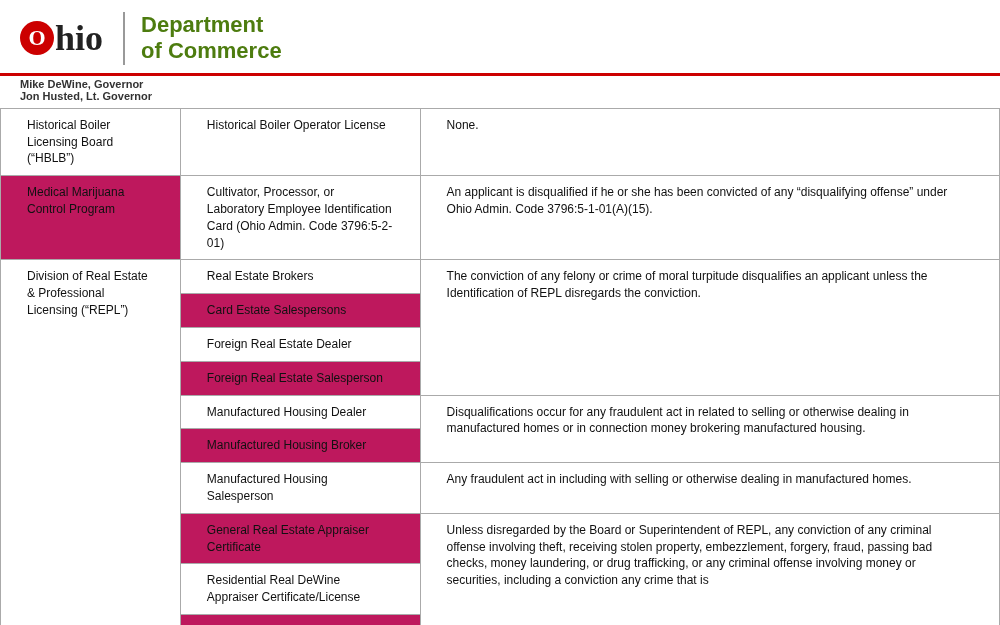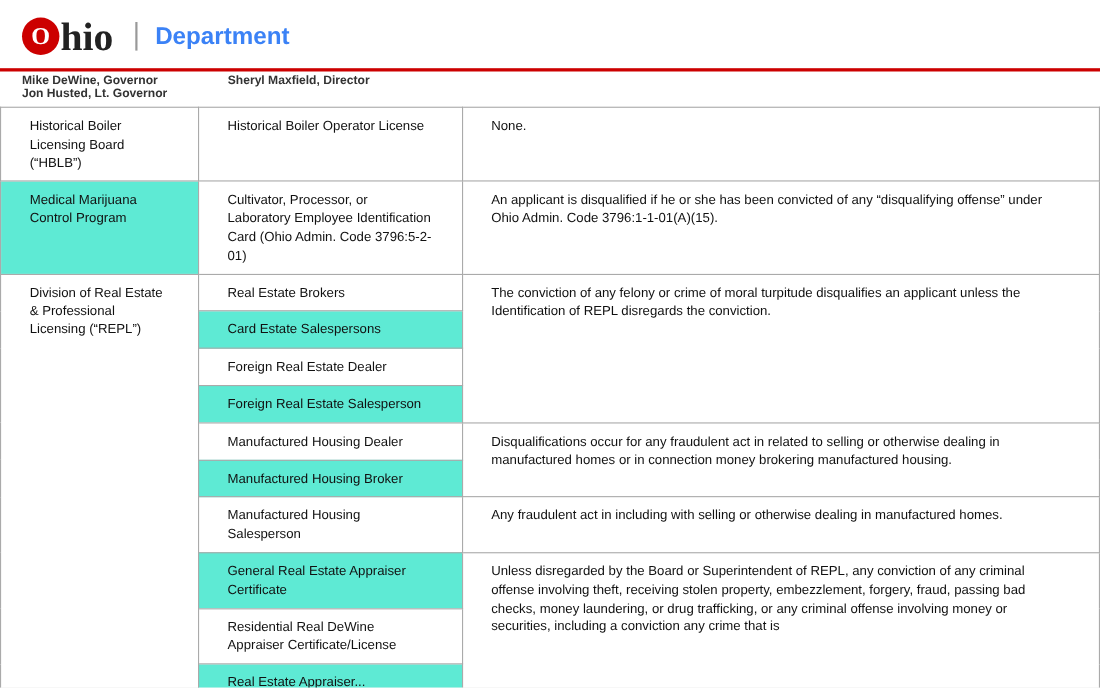--- a/index.html
+++ b/index.html
@@ -47,29 +47,29 @@
       justify-content: center;
       color: white;
       font-size: 22px;
       font-weight: bold;
       margin-right: 1px;
       font-family: Georgia, serif;
     }
     .dept-name {
       font-size: 22px;
       font-weight: bold;
-      color: #3b82f6;
+      color: #4d7c0f;
       line-height: 1.2;
       border-left: 2px solid #999;
       padding-left: 16px;
       margin-left: 4px;
     }
     .officials-row {
       display: flex;
-      gap: 55px;
+      gap: 24px;
       padding: 2px 20px 6px 20px;
       font-size: 11px;
       color: #333;
     }
     .officials-row span { font-weight: bold; }
     table {
       width: 100%;
       border-collapse: collapse;
       table-layout: fixed;
     }
@@ -78,68 +78,66 @@
       padding: 8px 26px;
       vertical-align: top;
       font-size: 12px;
       color: #111;
       line-height: 1.4;
     }
     col.col1 { width: 18%; }
     col.col2 { width: 24%; }
     col.col3 { width: 58%; }
     .highlight-bg {
-      background-color: #5eead4;
+      background-color: #be185d;
     }
   </style>
 </head>
 <body>
 
 <div class="page">
 
   <div class="header">
     <div class="logo-area">
       <div class="ohio-logo">
         <span class="circle">O</span>
           <span>hio</span>
       </div>
       <div class="dept-name">
         <div>Department</div>
+        <div>of Commerce</div>
       </div>
     </div>
   </div>
 
   <div class="officials-row">
     <div>
       <span>Mike DeWine</span><span>, Governor</span><br>
       <span>Jon Husted</span><span>, Lt. Governor</span>
-    </div>
-    <div>
-      <span>Sheryl Maxfield</span><span>, Director</span>
     </div>
   </div>
 
   <table>
     <colgroup>
       <col class="col1">
       <col class="col2">
       <col class="col3">
     </colgroup>
     <tbody>
 
       <tr>
         <td>Historical Boiler Licensing Board (“HBLB”)</td>
         <td>Historical Boiler Operator License</td>
         <td>None.</td>
       </tr>
 
       <tr>
         <td class="highlight-bg">Medical Marijuana Control Program</td>
         <td>Cultivator, Processor, or Laboratory Employee Identification Card (Ohio Admin. Code 3796:5-2-01)</td>
-        <td>An applicant is disqualified if he or she has been convicted of any “disqualifying offense” under Ohio Admin. Code 3796:1-1-01(A)(15).</td>
+        <td>An applicant is disqualified if he or she has been convicted of any “disqualifying offense” under Ohio Admin. Code 3796:5-1-01(A)(15).</td>
       </tr>
 
       <tr>
         <td rowspan="10">Division of Real Estate &amp; Professional Licensing (“REPL”)</td>
         <td>Real Estate Brokers</td>
         <td rowspan="4">The conviction of any felony or crime of moral turpitude disqualifies an applicant unless the Identification of REPL disregards the conviction.</td>
       </tr>
       <tr>
         <td class="highlight-bg">Card Estate Salespersons</td>
       </tr>

